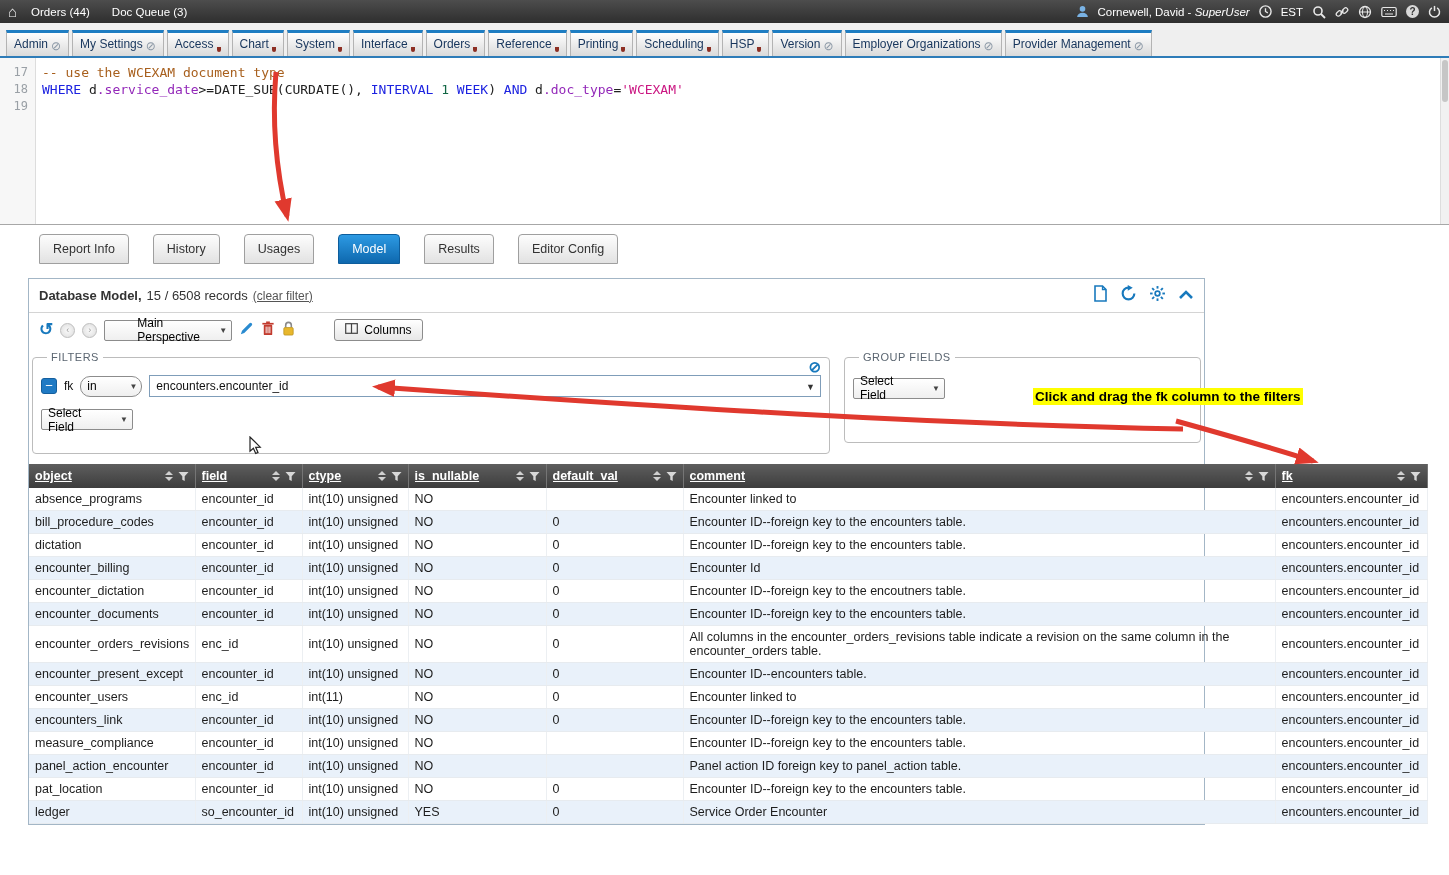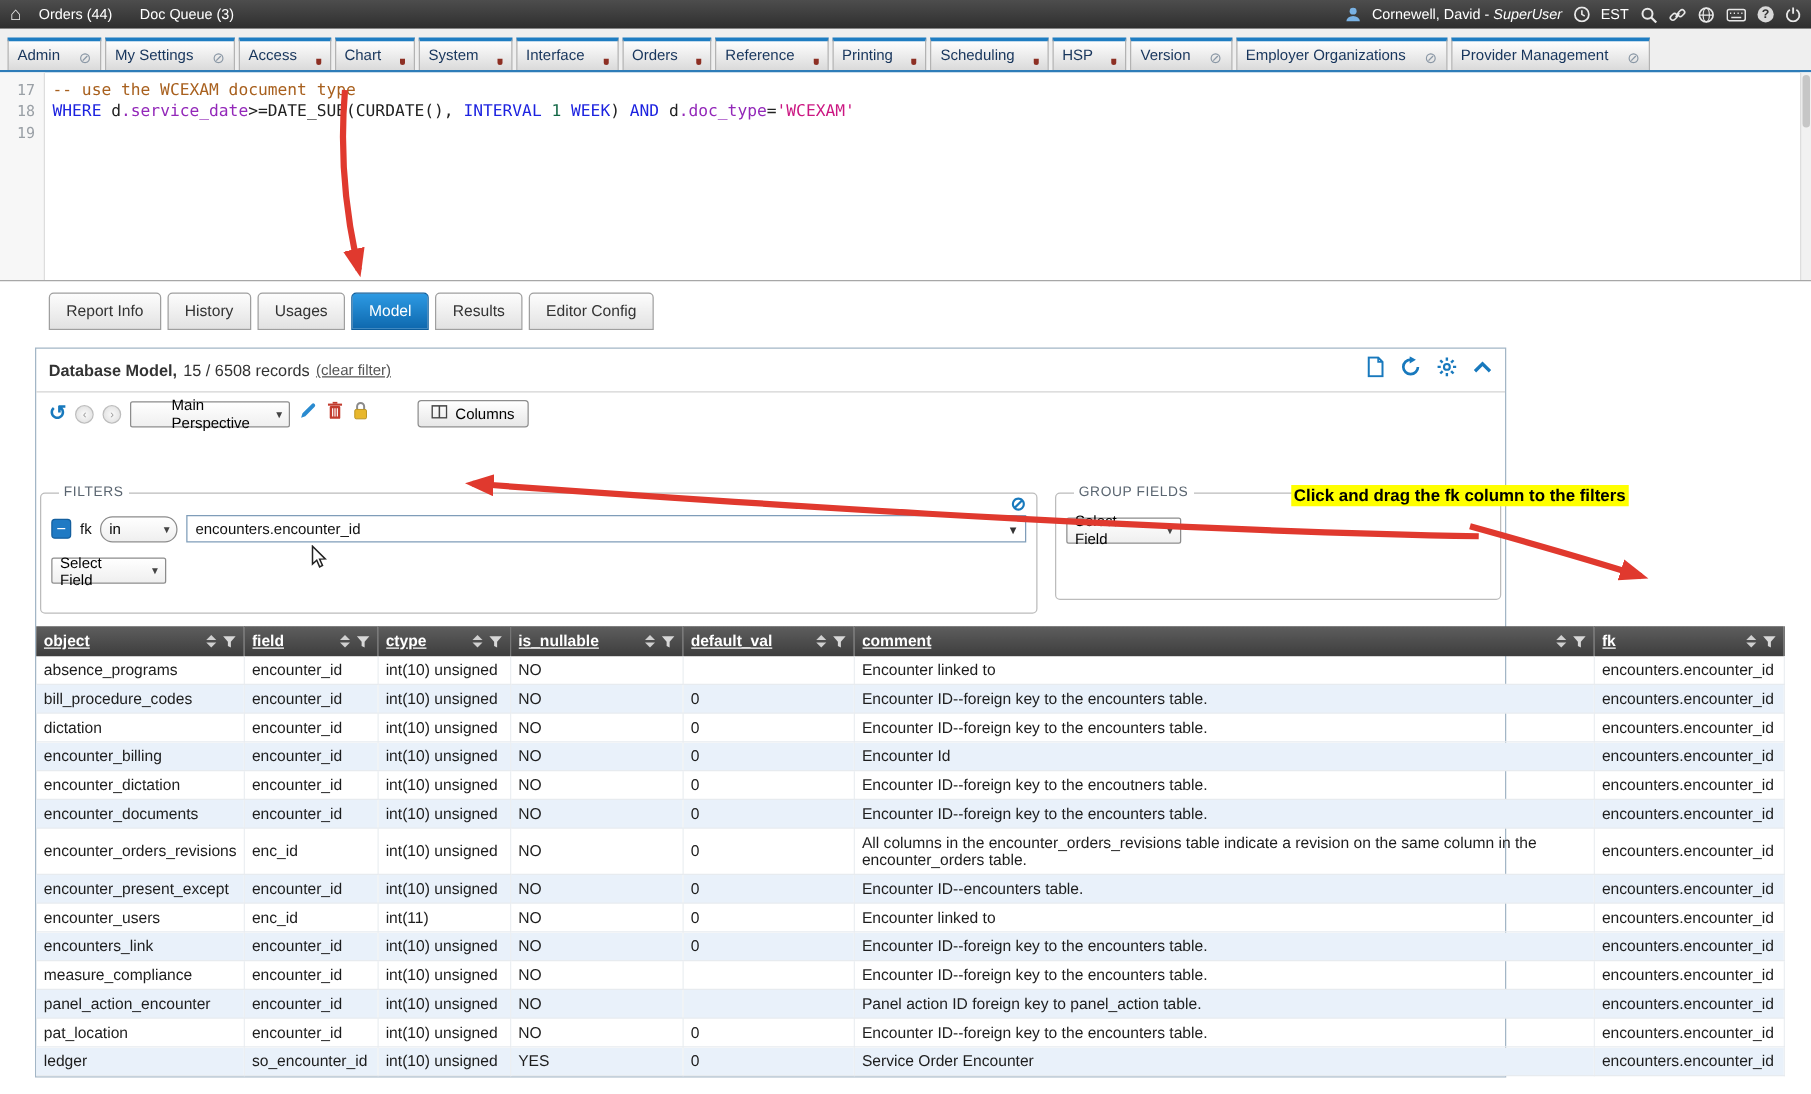--- a/index.html
+++ b/index.html
@@ -13,21 +13,21 @@
   .topnav { display: flex; gap: 22px; }
   .topnav .top-item { color: #fff; text-decoration: none; cursor: pointer; }
   .top-right { margin-left: auto; display: flex; align-items: center; gap: 9px; }
   .top-right svg { display: block; }
   .user-label i { font-style: italic; }
   .help-badge { width: 13px; height: 13px; border-radius: 50%; background: #d9d9d9; color: #333;
                 font-size: 10px; font-weight: bold; display: flex; align-items: center; justify-content: center; }
 
   
   .navbar { background: #efefef; padding: 7px 6px 0 6px; border-bottom: 2px solid #2e7cb8; display: flex; align-items: flex-end; }
-  .ntab { display: inline-flex; align-items: flex-end; gap: 15px; border: 1px solid #b3b3b3; border-bottom: none;
+  .ntab { display: inline-flex; align-items: flex-end; gap: 3px; border: 1px solid #b3b3b3; border-bottom: none;
           border-top: 3px solid #1e7dc2; background: linear-gradient(#fefefe, #dadada);
           padding: 4px 7px 5px 7px; margin-right: 3px; font-size: 12px; color: #17355c; cursor: pointer; white-space: nowrap; }
   .ntab-badge { font-size: 12px; color: #8a97a5; line-height: 10px; }
   .ntab-mark { width: 4px; height: 5px; background: #8d2f23; border-radius: 0 0 2px 2px; margin-bottom: -1px; }
 
   
   .editor { height: 167px; background: #fff; border-bottom: 1px solid #a7a7a7; display: flex; position: relative;
             font-family: "DejaVu Sans Mono", monospace; font-size: 13px; }
   .gutter { width: 36px; background: #f7f7f7; border-right: 1px solid #ddd; padding-top: 6px; text-align: right; }
   .gutter .ln { color: #9aa0a6; padding-right: 7px; line-height: 17px; font-size: 12px; }
@@ -35,21 +35,21 @@
   .code-line { line-height: 17px; white-space: pre; color: #222; }
   .tk-comment { color: #a8601e; }
   .tk-keyword { color: #1c22e0; }
   .tk-field   { color: #9328b9; }
   .tk-string  { color: #cb1782; }
   .tk-number  { color: #116644; }
   .editor-scroll { position: absolute; right: 0; top: 0; bottom: 0; width: 9px; background: #f1f1f1; border-left: 1px solid #ddd; }
   .editor-scroll .thumb { margin: 2px 1px; height: 42px; background: #c6c6c6; border-radius: 3px; }
 
   
-  .rtabs { margin: 9px 0 14px 15px; display: flex; gap: 5px; padding-left: 24px; }
+  .rtabs { margin: 9px 0 14px 15px; display: flex; gap: 24px; padding-left: 24px; }
   .rtab { border: 1px solid #9f9f9f; border-radius: 4px 4px 0 0; background: linear-gradient(#fdfdfd, #e2e2e2);
           color: #333; font-size: 12.5px; padding: 7px 13px; cursor: pointer; }
   .rtab.active { background: linear-gradient(#2d9ae3, #0e68ae); border-color: #0d5d9c; color: #fff; }
 
   
   .panel { margin-left: 28px; width: 1177px; border: 1px solid #a3b6c6; background: #fff; }
   .panel-header { display: flex; align-items: center; padding: 6px 10px; border-bottom: 1px solid #d4d4d4; }
   .panel-title { font-weight: bold; font-size: 13px; color: #333; }
   .panel-records { font-size: 13px; color: #333; margin-left: 5px; }
   .clear-filter { font-size: 12px; color: #555; text-decoration: underline; margin-left: 5px; cursor: pointer; }
@@ -61,21 +61,21 @@
   .circle-btn { width: 15px; height: 15px; border-radius: 50%; border: 1px solid #bdbdbd;
                 background: radial-gradient(#fafafa, #dcdcdc); color: #9a9a9a; font-size: 9px;
                 display: flex; align-items: center; justify-content: center; cursor: pointer; }
   .fake-select { display: inline-flex; align-items: center; height: 21px; border: 1px solid #8c8c8c; border-radius: 2px;
                  background: linear-gradient(#ffffff,#efefef); font-size: 12px; color: #000; padding-left: 6px; cursor: pointer; }
   .fake-select .arrow { font-size: 8px; color: #444; padding: 0 4px; margin-left: 7px; }
   .tool-icon { cursor: pointer; display: block; }
   .columns-btn { margin-left: 32px; display: inline-flex; align-items: center; gap: 6px; border: 1px solid #8c8c8c;
                  border-radius: 3px; background: linear-gradient(#ffffff,#e7e7e7); font-size: 12px; padding: 3px 10px; cursor: pointer; }
 
-  .filter-area { display: flex; gap: 14px; padding: 4px 3px 8px 3px; margin-top: 36px; }
+  .filter-area { display: flex; gap: 14px; padding: 4px 3px 8px 3px; }
   fieldset { border: 1px solid #bcbcbc; border-radius: 4px; position: relative; }
   fieldset legend { font-size: 11px; color: #5a6570; letter-spacing: 0.5px; padding: 0 4px; margin-left: 6px; }
   .filters-fs { width: 798px; height: 103px; padding: 4px 8px; }
   .group-fs { flex: 1; height: 92px; padding: 8px; }
   .fs-clear { position: absolute; right: 8px; top: -3px; color: #1879bd; font-size: 15px; font-weight: bold; cursor: pointer; background:#fff; line-height: 14px; }
   .filter-row { display: flex; align-items: center; gap: 7px; margin-top: 8px; }
   .minus-btn { width: 16px; height: 16px; background: #1f7ac4; border: 1px solid #145f9e; border-radius: 3px;
                color: #fff; font-size: 13px; line-height: 13px; text-align: center; cursor: pointer; }
   .fld-label { font-size: 12px; color: #111; }
   .combo { position: relative; flex: 1; }

